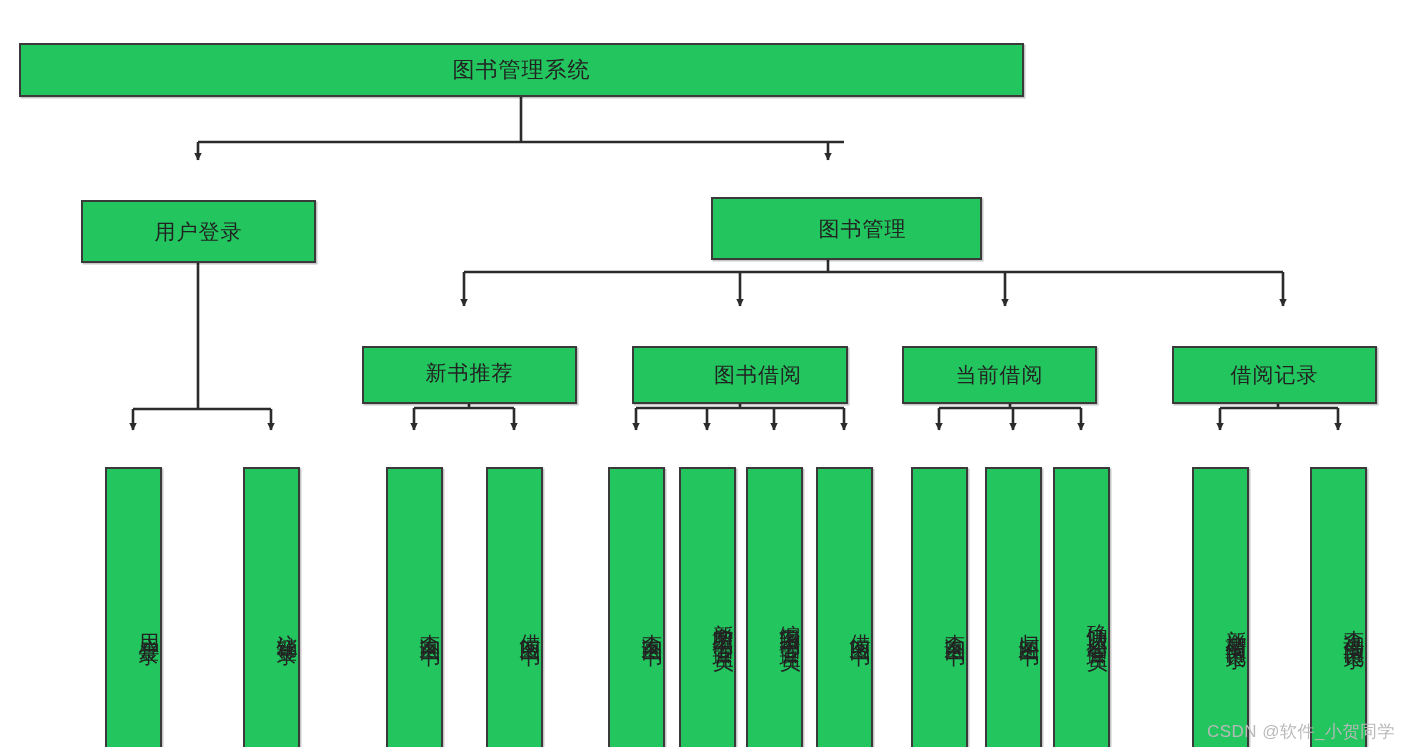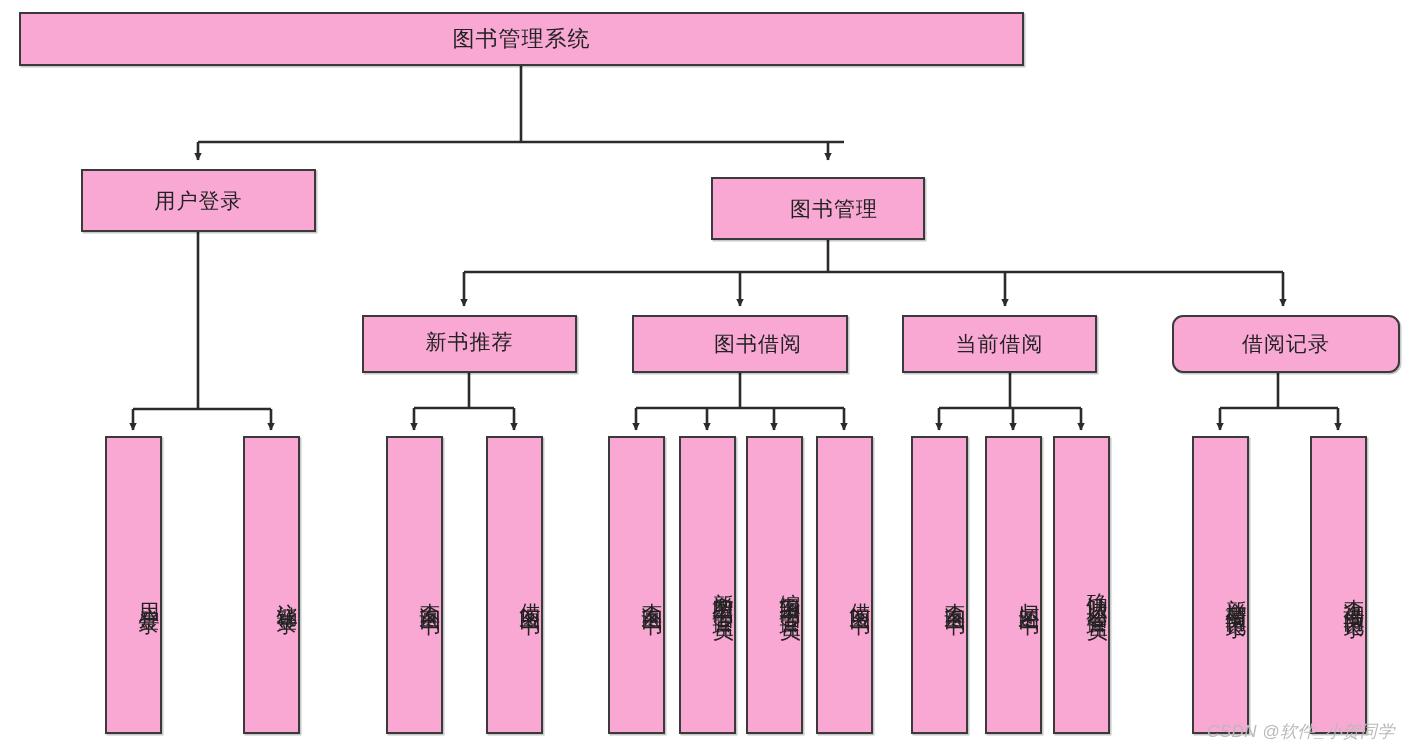--- a/index.html
+++ b/index.html
@@ -23,26 +23,27 @@
     left: 0;
     top: 0;
     width: 1405px;
     height: 747px;
     pointer-events: none;
   }
   .node {
     position: absolute;
     box-sizing: border-box;
     border: 2px solid #3a3a3a;
-    background: #f9a8d4;
+    background: #22c55e;
     display: flex;
     align-items: center;
     justify-content: center;
     color: #222222;
     box-shadow: 1.5px 1.5px 0 rgba(0,0,0,0.22);
+    margin-top: 31px;
   }
   .node.horiz {
     font-size: 21px;
     letter-spacing: 1px;
     line-height: 1.2;
     white-space: nowrap;
   }
   .node.root {
     font-size: 22px;
   }
@@ -59,21 +60,20 @@
   }
   .watermark {
     position: absolute;
     right: 10px;
     bottom: 4px;
     font-size: 17px;
     color: #b9b9b9;
     letter-spacing: 0.5px;
     white-space: nowrap;
     user-select: none;
-    font-style: italic;
   }
 </style>
 </head>
 <body>
 
 <div id="diagram-root">
 
   <svg id="edge-layer" viewBox="0 0 1405 747" xmlns="http://www.w3.org/2000/svg">
     <defs>
       <marker id="arrowhead" markerWidth="9" markerHeight="9" refX="7.5" refY="4" orient="auto" markerUnits="userSpaceOnUse">
@@ -126,29 +126,29 @@
       <path d="M1220,408 L1338,408"></path>
       <path d="M1220,408 L1220,430" marker-end="url(#arrowhead)"></path>
       <path d="M1338,408 L1338,430" marker-end="url(#arrowhead)"></path>
     </g>
   </svg>
 
   <div class="node horiz root" style="left:19px; top:12px; width:1005px; height:54px;">图书管理系统</div>
 
   <div class="node horiz" style="left:81px; top:169px; width:235px; height:63px;">用户登录</div>
 
-  <div class="node horiz" style="left:711px; top:177px; width:214px; height:63px;padding-left:32px;">图书管理</div>
+  <div class="node horiz" style="left:711px; top:166px; width:271px; height:63px;padding-left:32px;">图书管理</div>
 
   <div class="node horiz" style="left:362px; top:315px; width:215px; height:58px;font-family:Liberation Mono, monospace;">新书推荐</div>
 
   <div class="node horiz" style="left:632px; top:315px; width:216px; height:58px;padding-left:36px;">图书借阅</div>
 
   <div class="node horiz" style="left:902px; top:315px; width:195px; height:58px;">当前借阅</div>
 
-  <div class="node horiz" style="left:1172px; top:315px; width:228px; height:58px;border-radius:11px;">借阅记录</div>
+  <div class="node horiz" style="left:1172px; top:315px; width:205px; height:58px;">借阅记录</div>
 
   <div class="node vert" style="left:105px; top:436px; width:57px; height:298px;">用户登录</div>
 
   <div class="node vert" style="left:243px; top:436px; width:57px; height:298px;">注销登录</div>
 
   <div class="node vert" style="left:386px; top:436px; width:57px; height:298px;">查询图书</div>
 
   <div class="node vert" style="left:486px; top:436px; width:57px; height:298px;">借阅图书</div>
 
   <div class="node vert" style="left:608px; top:436px; width:57px; height:298px;">查询图书</div>

